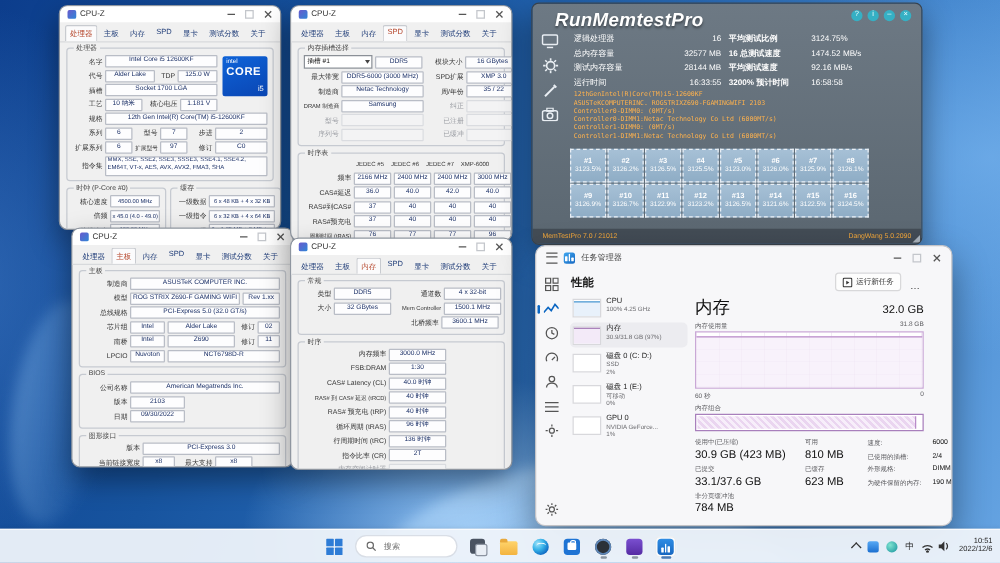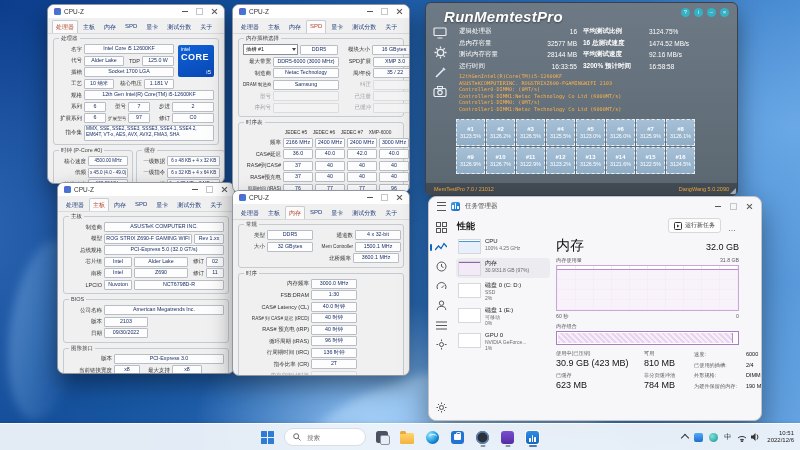--- a/index.html
+++ b/index.html
@@ -954,20 +954,24 @@
             <div class="tm-details">
               <div class="tm-d">
                   <div class="dl">使用中(已压缩)</div>
                   <div class="dv">30.9 GB (423 MB)</div>
                 </div>
               <div class="tm-d">
                   <div class="dl">可用</div>
                   <div class="dv">810 MB</div>
                 </div>
               <div class="tm-d">
+                  <div class="dl">已提交</div>
+                  <div class="dv">33.1/37.6 GB</div>
+                </div>
+              <div class="tm-d">
                   <div class="dl">已缓存</div>
                   <div class="dv">623 MB</div>
                 </div>
               <div class="tm-d">
                   <div class="dl">非分页缓冲池</div>
                   <div class="dv">784 MB</div>
                 </div>
               <div class="tm-right">
 
               <div class="tm-hwrow">

